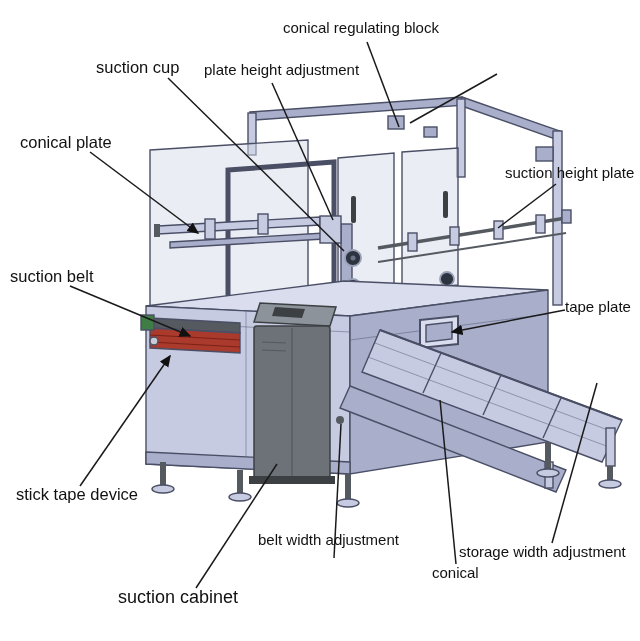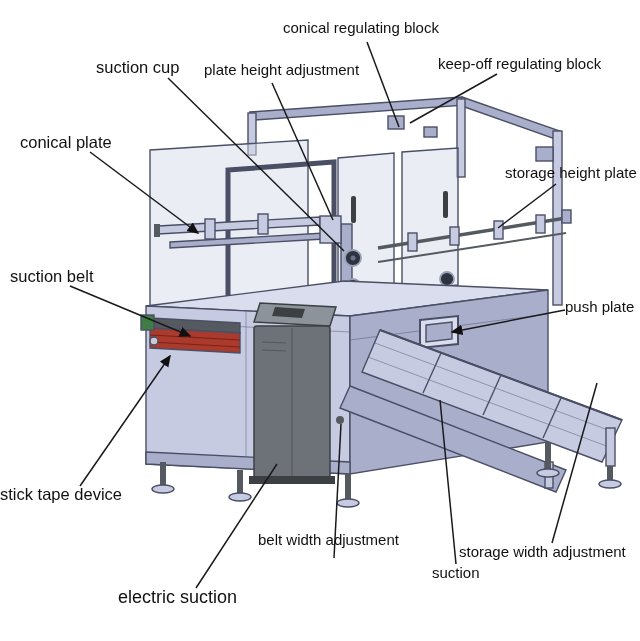--- a/index.html
+++ b/index.html
@@ -184,25 +184,24 @@
       <line class="leader" x1="552" y1="543" x2="597" y2="383"></line>
       <line class="leader" x1="456" y1="564" x2="440" y2="400"></line>
       <line class="leader" x1="196" y1="588" x2="277" y2="464"></line>
     </g>
   </svg>
 
   <div class="labels">
     <div class="label" style="left:283px;top:20px">conical regulating block</div>
     <div class="label lg" style="left:96px;top:58px">suction cup</div>
     <div class="label" style="left:204px;top:62px">plate height adjustment</div>
-    <div class="label" style="left:438px;top:56px">keep-off regulating block</div>
     <div class="label lg" style="left:20px;top:133px">conical plate</div>
-    <div class="label" style="left:505px;top:165px">storage height plate</div>
+    <div class="label" style="left:505px;top:165px">suction height plate</div>
     <div class="label lg" style="left:10px;top:267px">suction belt</div>
-    <div class="label" style="left:565px;top:299px">push plate</div>
-    <div class="label lg" style="left:0;top:485px">stick tape device</div>
+    <div class="label" style="left:565px;top:299px">tape plate</div>
+    <div class="label lg" style="left:16px;top:485px">stick tape device</div>
     <div class="label" style="left:258px;top:532px">belt width adjustment</div>
     <div class="label" style="left:459px;top:544px">storage width adjustment</div>
-    <div class="label" style="left:432px;top:565px">suction</div>
-    <div class="label xl" style="left:118px;top:588px">electric suction</div>
+    <div class="label" style="left:432px;top:565px">conical</div>
+    <div class="label xl" style="left:118px;top:588px">suction cabinet</div>
   </div>
 
 </div>
 
 </body></html>

